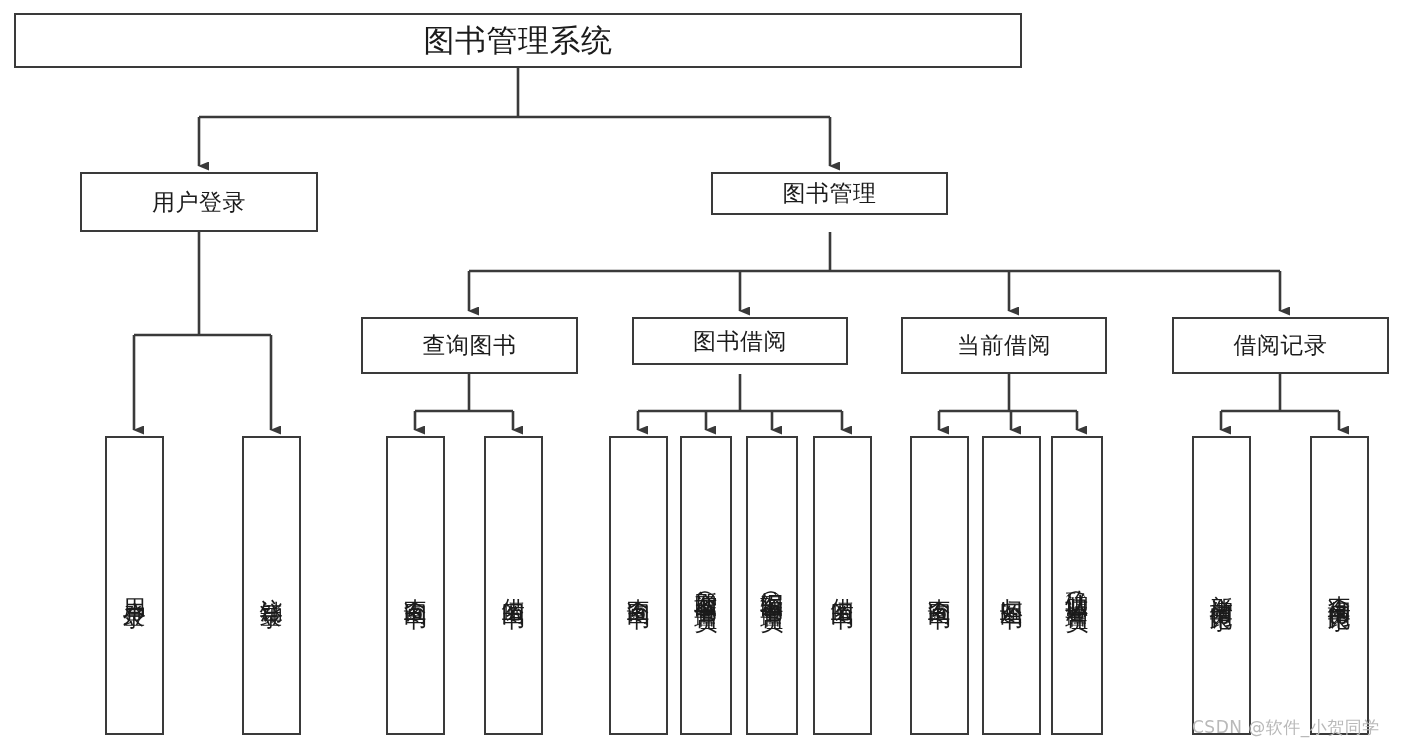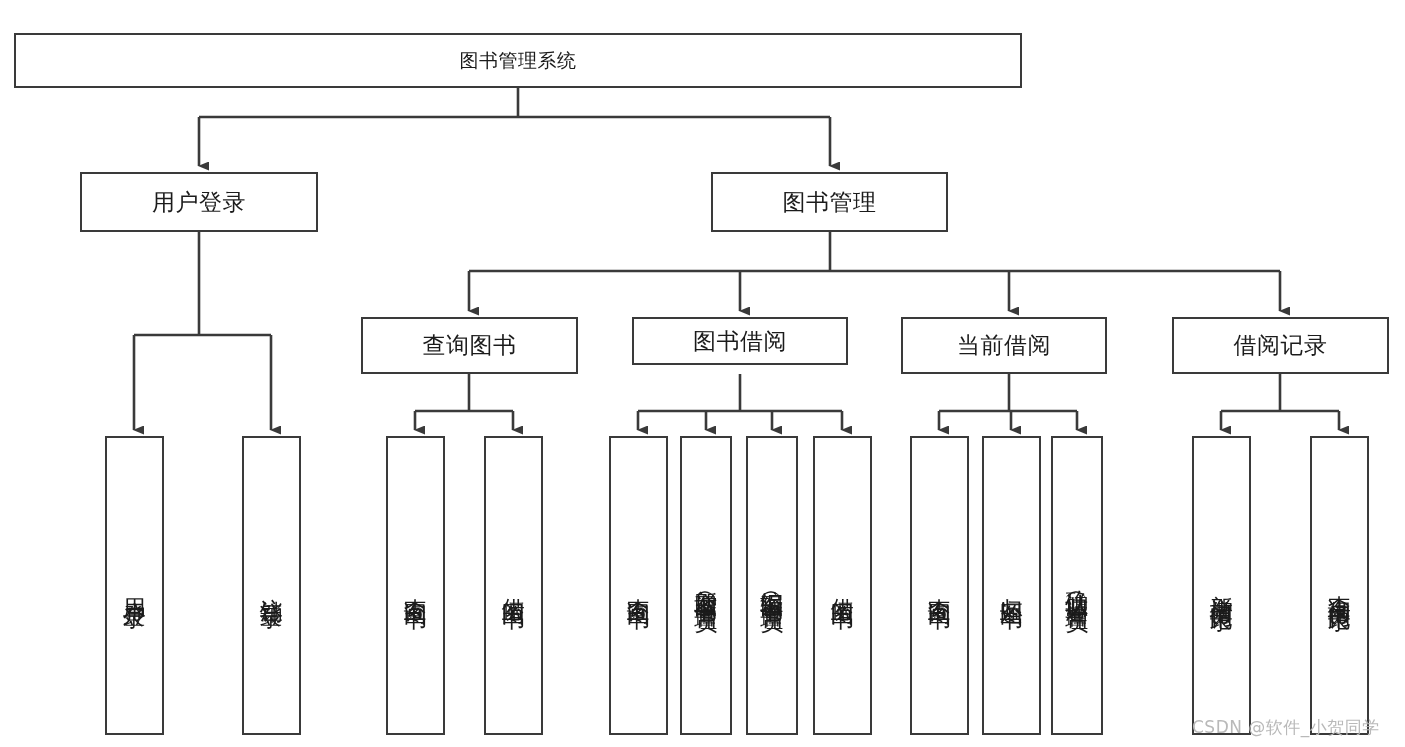--- a/index.html
+++ b/index.html
@@ -37,22 +37,21 @@
     color: #1b1b1b;
     line-height: 1.16;
   }
   .node.horizontal {
     font-size: 23px;
     letter-spacing: 0.5px;
     padding: 0 6px;
     text-align: center;
   }
   .node.root {
-    font-size: 19px;
-    margin-top: 20px;
+    font-size: 31px;
   }
   .node.vertical {
     writing-mode: vertical-rl;
     text-orientation: upright;
     font-size: 23px;
     letter-spacing: 3px;
     align-items: center;
     justify-content: center;
     padding: 6px 0;
     text-align: center;
@@ -120,21 +119,21 @@
       <path d="M1280,374 L1280,411"></path>
       <path d="M1221,411 L1339,411"></path>
       <path d="M1221,411 L1221,430" marker-end="url(#arrowhead)"></path>
       <path d="M1339,411 L1339,430" marker-end="url(#arrowhead)"></path>
     </g>
   </svg>
 
   <div class="node horizontal root" id="node-root" style="left: 14px; top: 13px; width: 1008px; height: 55px; border-color: rgb(58, 58, 58); background: rgb(255, 255, 255); color: rgb(27, 27, 27);">图书管理系统</div>
 
   <div class="node horizontal" style="left: 80px; top: 172px; width: 238px; height: 60px; border-color: rgb(58, 58, 58); background: rgb(255, 255, 255); color: rgb(27, 27, 27);">用户登录</div>
-  <div class="node horizontal" style="left: 711px; top: 172px; width: 237px; height: 60px; border-color: rgb(58, 58, 58); background: rgb(255, 255, 255); color: rgb(27, 27, 27);">图书管理</div>
+  <div class="node horizontal" style="left: 711px; top: 172px; width: 237px; height: 43px; border-color: rgb(58, 58, 58); background: rgb(255, 255, 255); color: rgb(27, 27, 27);">图书管理</div>
 
   <div class="node horizontal" style="left: 361px; top: 317px; width: 217px; height: 57px; border-color: rgb(58, 58, 58); background: rgb(255, 255, 255); color: rgb(27, 27, 27);">查询图书</div>
   <div class="node horizontal" style="left: 632px; top: 317px; width: 216px; height: 48px; border-color: rgb(58, 58, 58); background: rgb(255, 255, 255); color: rgb(27, 27, 27);">图书借阅</div>
   <div class="node horizontal" style="left: 901px; top: 317px; width: 206px; height: 57px; border-color: rgb(58, 58, 58); background: rgb(255, 255, 255); color: rgb(27, 27, 27);">当前借阅</div>
   <div class="node horizontal" style="left: 1172px; top: 317px; width: 217px; height: 57px; border-color: rgb(58, 58, 58); background: rgb(255, 255, 255); color: rgb(27, 27, 27);">借阅记录</div>
 
   <div class="node vertical" style="left: 105px; top: 436px; width: 59px; height: 299px; border-color: rgb(58, 58, 58); background: rgb(255, 255, 255); color: rgb(27, 27, 27);">用户登录</div>
   <div class="node vertical" style="left: 242px; top: 436px; width: 59px; height: 299px; border-color: rgb(58, 58, 58); background: rgb(255, 255, 255); color: rgb(27, 27, 27);">注销登录</div>
   <div class="node vertical" style="left: 386px; top: 436px; width: 59px; height: 299px; border-color: rgb(58, 58, 58); background: rgb(255, 255, 255); color: rgb(27, 27, 27);">查询图书</div>
   <div class="node vertical" style="left: 484px; top: 436px; width: 59px; height: 299px; border-color: rgb(58, 58, 58); background: rgb(255, 255, 255); color: rgb(27, 27, 27);">借阅图书</div>

